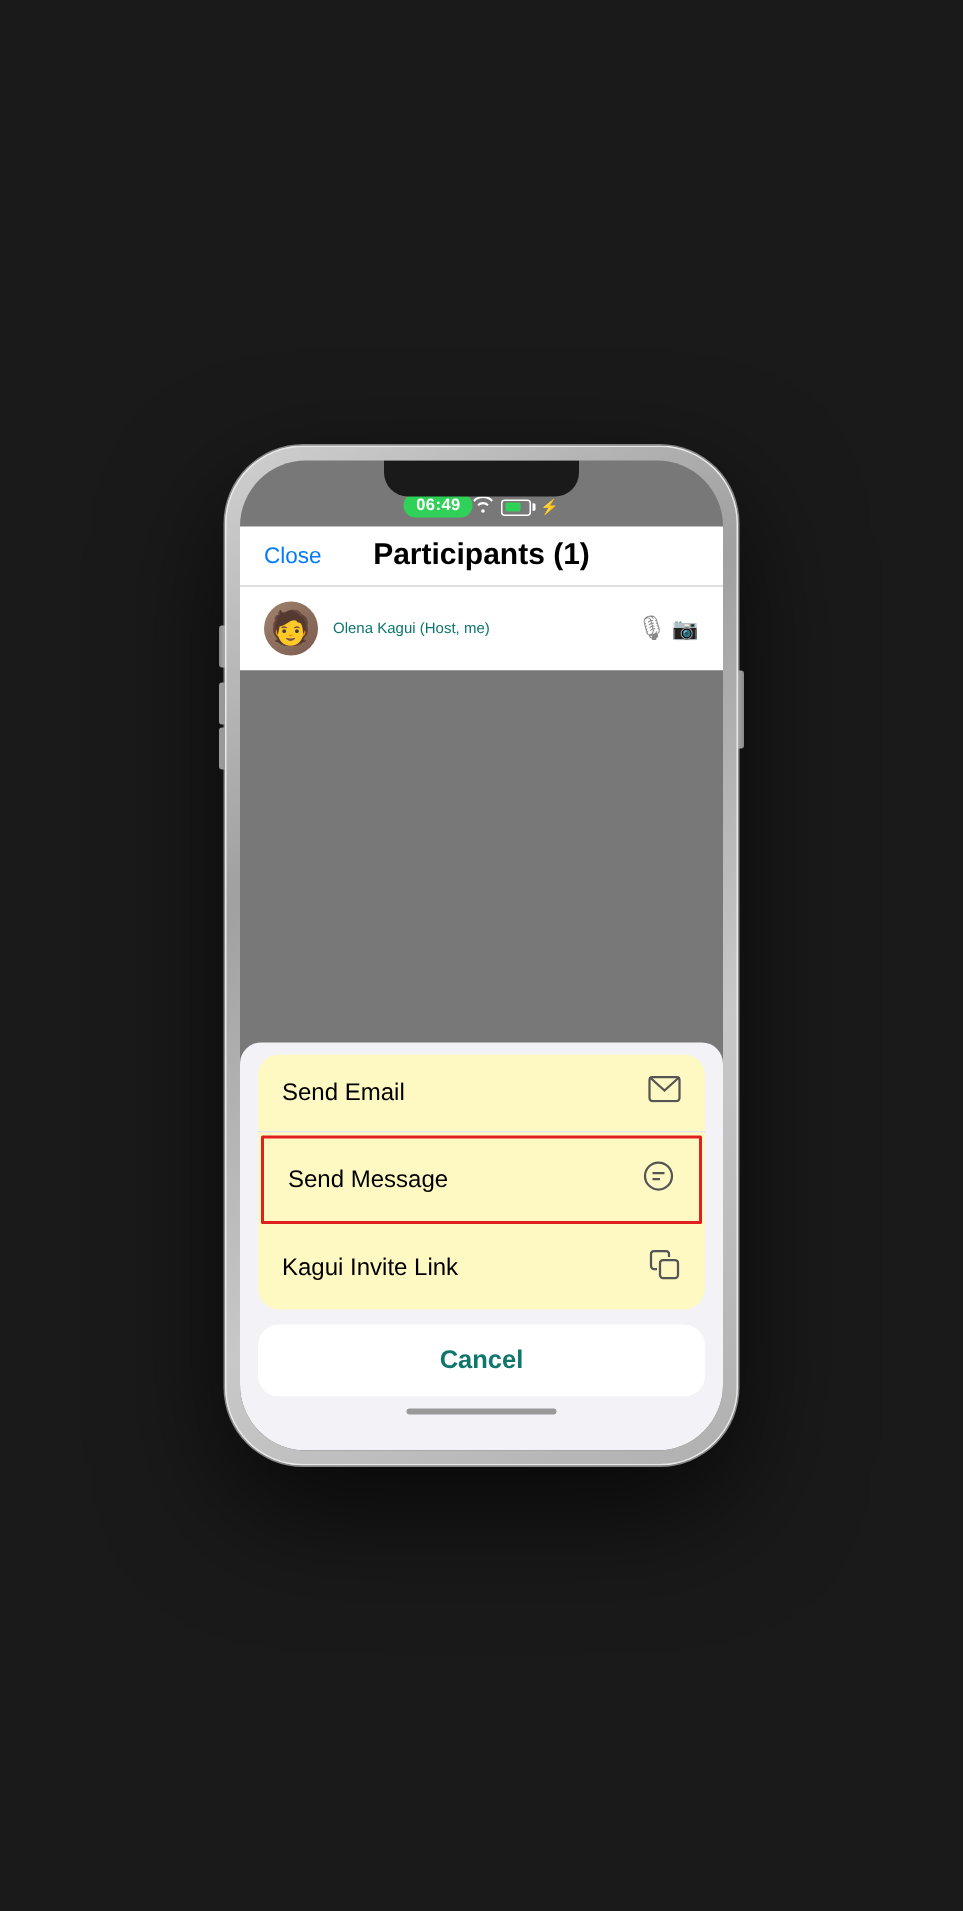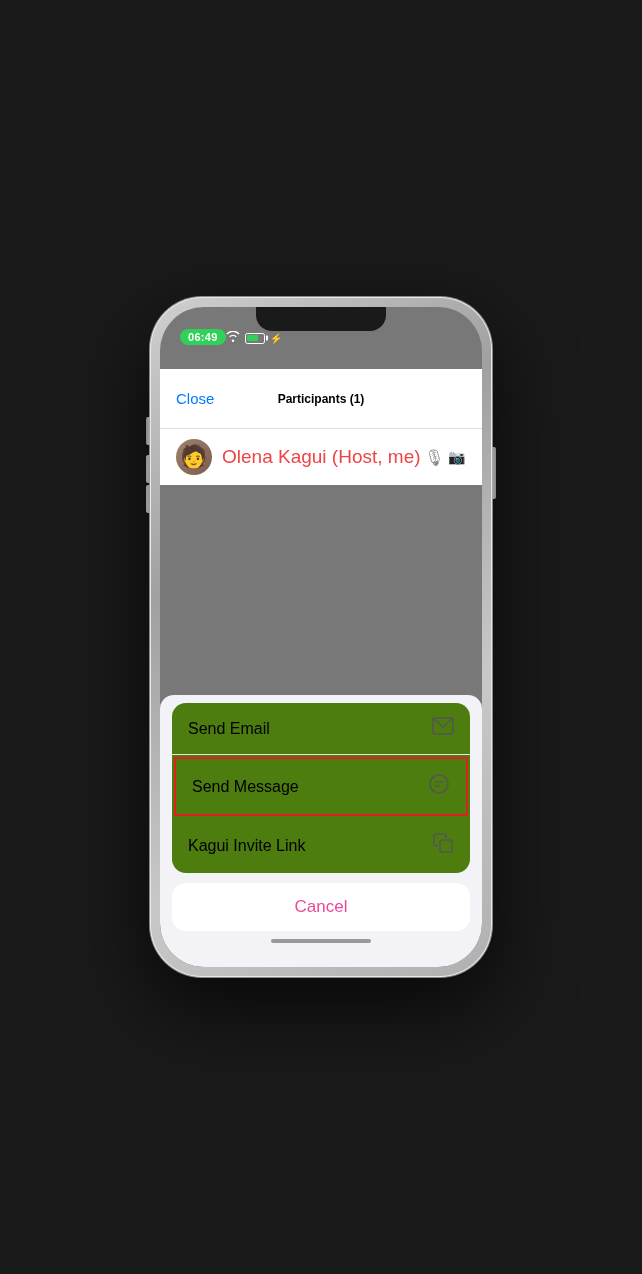--- a/index.html
+++ b/index.html
@@ -71,21 +71,21 @@
       background: #1a1a1a;
       border-radius: 0 0 16px 16px;
       z-index: 20;
     }
 
     
     .status-bar {
       height: 44px;
       display: flex;
       align-items: flex-end;
-      justify-content: flex-start;
+      justify-content: center;
       padding: 0 20px 6px;
       position: relative;
       z-index: 10;
       flex-shrink: 0;
     }
 
     .status-time {
       background: #30d158;
       color: white;
       font-size: 11px;
@@ -138,40 +138,39 @@
     .battery-fill {
       width: 70%;
       height: 100%;
       background: #30d158;
       border-radius: 1px;
     }
 
     
     .nav-bar {
       background: white;
-      height: 60px;
+      height: 40px;
       display: flex;
       align-items: center;
       justify-content: center;
       position: relative;
       flex-shrink: 0;
       border-bottom: 1px solid #e0e0e0;
-      margin-top: 18px;
     }
 
     .nav-close {
       position: absolute;
       left: 16px;
       color: #007aff;
       font-size: 15px;
       font-weight: 400;
     }
 
     .nav-title {
-      font-size: 12px;
+      font-size: 20px;
       font-weight: 700;
       color: #000;
     }
 
     
     .participants-area {
       flex: 1;
       background: #787878;
     }
 
@@ -190,22 +189,22 @@
       margin-right: 10px;
       overflow: hidden;
       display: flex;
       align-items: center;
       justify-content: center;
       flex-shrink: 0;
     }
 
     .participant-name {
       flex: 1;
-      font-size: 19px;
-      color: #ef4444;
+      font-size: 10px;
+      color: #0f766e;
     }
 
     .participant-icons {
       display: flex;
       align-items: center;
       gap: 4px;
     }
 
     .mic-icon {
       font-size: 16px;
@@ -222,21 +221,21 @@
       position: absolute;
       bottom: 0;
       left: 0;
       right: 0;
       background: #f2f2f7;
       border-radius: 14px 14px 0 0;
       padding: 8px 12px 16px;
     }
 
     .action-group {
-      background: #4d7c0f;
+      background: #fef9c3;
       border-radius: 14px;
       overflow: hidden;
       margin-bottom: 10px;
     }
 
     .action-item {
       display: flex;
       align-items: center;
       justify-content: space-between;
       padding: 14px 16px;
@@ -257,22 +256,22 @@
       font-size: 18px;
       color: #555;
     }
 
     .cancel-button {
       background: white;
       border-radius: 14px;
       padding: 14px 16px;
       text-align: center;
       font-size: 17px;
-      font-weight: 400;
-      color: #ec4899;
+      font-weight: 700;
+      color: #0f766e;
     }
 
     .home-indicator {
       height: 20px;
       display: flex;
       align-items: center;
       justify-content: center;
       background: #f2f2f7;
     }
 

